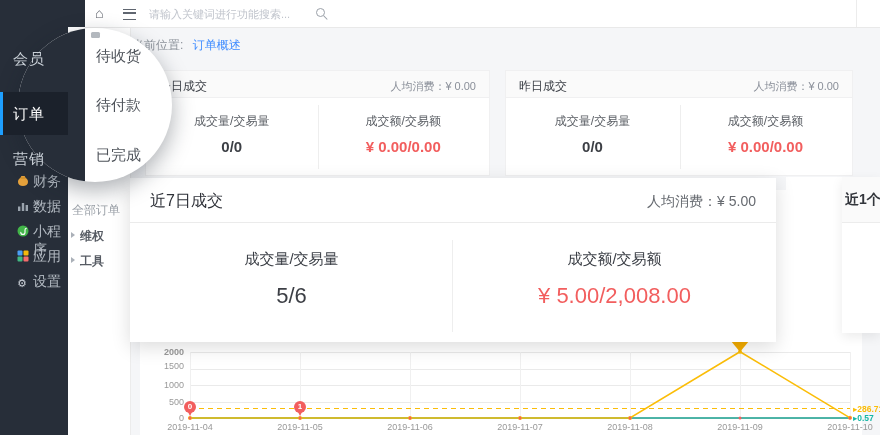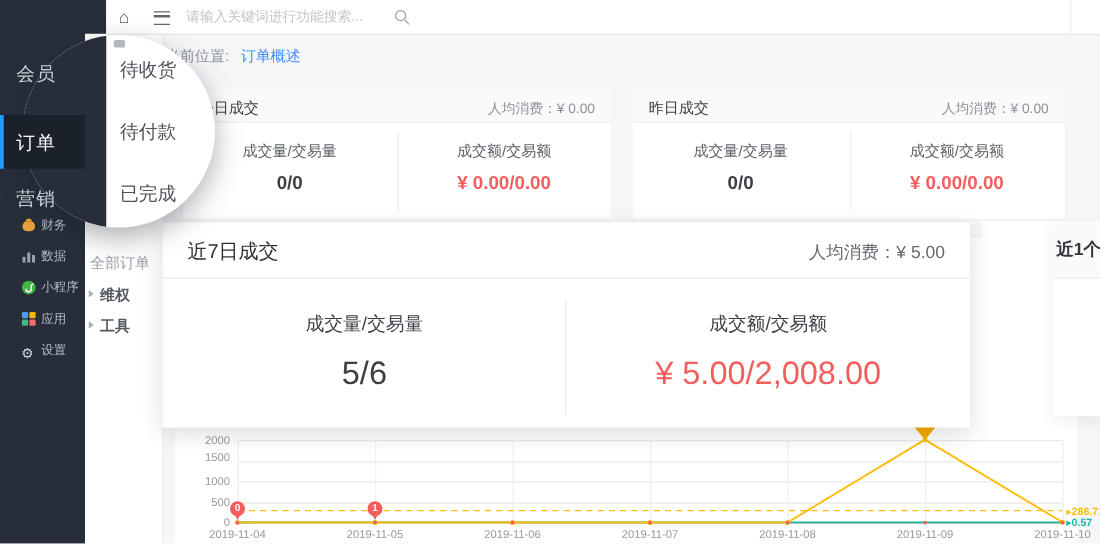--- a/index.html
+++ b/index.html
@@ -17,21 +17,21 @@
                  border-left:4.5px solid #aab0b8;}
   .subrow .lbl{position:absolute;left:12px;top:0;font-size:12px;color:#565b63;font-weight:bold;}
   
   .side-front{position:absolute;left:0;top:0;width:68px;height:200px;z-index:60;pointer-events:none;}
   .side-item{position:absolute;left:0;width:68px;font-size:15px;color:#c9d0d7;letter-spacing:1px;}
   .side-item .txt{position:absolute;left:13px;top:0;}
   .active-block{position:absolute;left:0;top:92px;width:68px;height:43px;background:#1b212b;}
   .active-bar{position:absolute;left:0;top:0;width:3px;height:43px;background:#1e9fff;}
   .tool-row{position:absolute;left:0;width:68px;height:20px;cursor:pointer;}
   .tool-row .ic{position:absolute;left:17px;top:1px;width:12px;height:12px;}
-  .tool-row .tl{position:absolute;left:33px;top:1px;font-size:10px;color:#b3bac2;}
+  .tool-row .tl{position:absolute;left:33px;top:1px;font-size:14px;color:#b3bac2;}
   .gear-glyph{font-size:11px;color:#cdd3da;line-height:12px;}
   
   .topbar{position:absolute;left:85px;top:0;width:795px;height:27px;background:#fff;
           border-bottom:1px solid #e9e9e9;z-index:5;}
   .home-ic{position:absolute;left:10px;top:5px;font-size:14px;color:#5a5f68;cursor:pointer;}
   .bars{position:absolute;left:38px;top:9px;width:13px;height:9px;border-top:1.5px solid #606670;
         border-bottom:1.5px solid #606670;cursor:pointer;}
   .bars::after{content:"";position:absolute;left:0;right:0;top:2.4px;height:1.5px;background:#606670;}
   .searchbox{position:absolute;left:62px;top:4px;width:225px;height:18px;border:0;outline:0;
              font-size:11px;color:#555;background:transparent;}
@@ -57,21 +57,21 @@
   .card .col .val.red{color:#f25e5e;}
   .vdiv{position:absolute;width:1px;background:#eee;}
   
   .popup{position:absolute;left:130px;top:178px;width:646px;height:164px;background:#fff;z-index:10;
          box-shadow:0 5px 18px rgba(0,0,0,0.14);}
   .popup .phead{position:absolute;left:0;top:0;right:0;height:44px;border-bottom:1px solid #ebebeb;}
   .popup .ptitle{position:absolute;left:20px;top:13px;font-size:16px;color:#2e3138;}
   .popup .pavg{position:absolute;right:20px;top:15px;font-size:14px;color:#666a70;}
   .popup .col{position:absolute;top:44px;bottom:0;width:50%;text-align:center;}
   .popup .col .lab{margin-top:28px;font-size:15px;color:#3a3e45;}
-  .popup .col .val{margin-top:14px;font-size:26px;color:#3c3f45;}
+  .popup .col .val{margin-top:14px;font-size:22px;color:#3c3f45;}
   .popup .col .val.red{color:#f25e5e;}
   
   .underlay{position:absolute;left:786px;top:177px;width:56px;height:156px;background:#fff;z-index:9;}
   .popup2{position:absolute;left:842px;top:177px;width:38px;height:156px;background:#fff;z-index:10;
           box-shadow:0 4px 12px rgba(0,0,0,0.08);overflow:hidden;}
   .popup2 .phead{position:absolute;left:0;top:0;right:0;height:45px;background:#fafafa;
                  border-bottom:1px solid #ececec;font-weight:bold;}
   .popup2 .ptitle{position:absolute;left:3px;top:14px;font-size:14px;color:#33363c;white-space:nowrap;}
   
   .chartcard{position:absolute;left:140px;top:190px;width:722px;height:245px;background:#fff;z-index:1;}
@@ -236,21 +236,21 @@
   <div id="chart">
       <div class="hgrid" style="top: 74px;"></div>
       <div class="ytick" style="top: 69px;">0</div>
       <div class="hgrid" style="top: 57.5px;"></div>
       <div class="ytick" style="top: 52.5px;">500</div>
       <div class="hgrid" style="top: 41px;"></div>
       <div class="ytick" style="top: 36px;">1000</div>
       <div class="hgrid" style="top: 24.5px;"></div>
       <div class="ytick" style="top: 17px;">1500</div>
       <div class="hgrid" style="top: 8px;"></div>
-      <div class="ytick" style="top: 3px;">2000</div>
+      <div class="ytick" style="top: 3px; font-weight: bold;">2000</div>
       <div class="vgrid" style="left: 40px;"></div>
       <div class="xtick" style="left: 12px;">2019-11-04</div>
       <div class="vgrid" style="left: 150px;"></div>
       <div class="xtick" style="left: 122px;">2019-11-05</div>
       <div class="vgrid" style="left: 260px;"></div>
       <div class="xtick" style="left: 232px;">2019-11-06</div>
       <div class="vgrid" style="left: 370px;"></div>
       <div class="xtick" style="left: 342px;">2019-11-07</div>
       <div class="vgrid" style="left: 480px;"></div>
       <div class="xtick" style="left: 452px;">2019-11-08</div>

